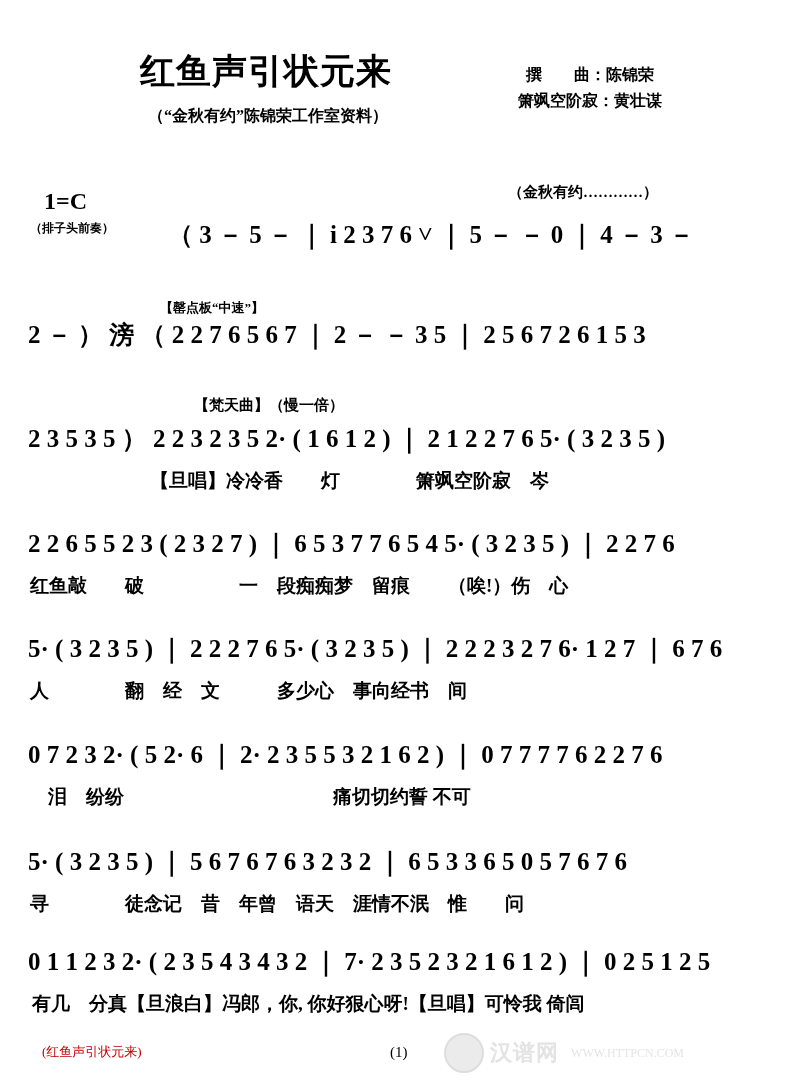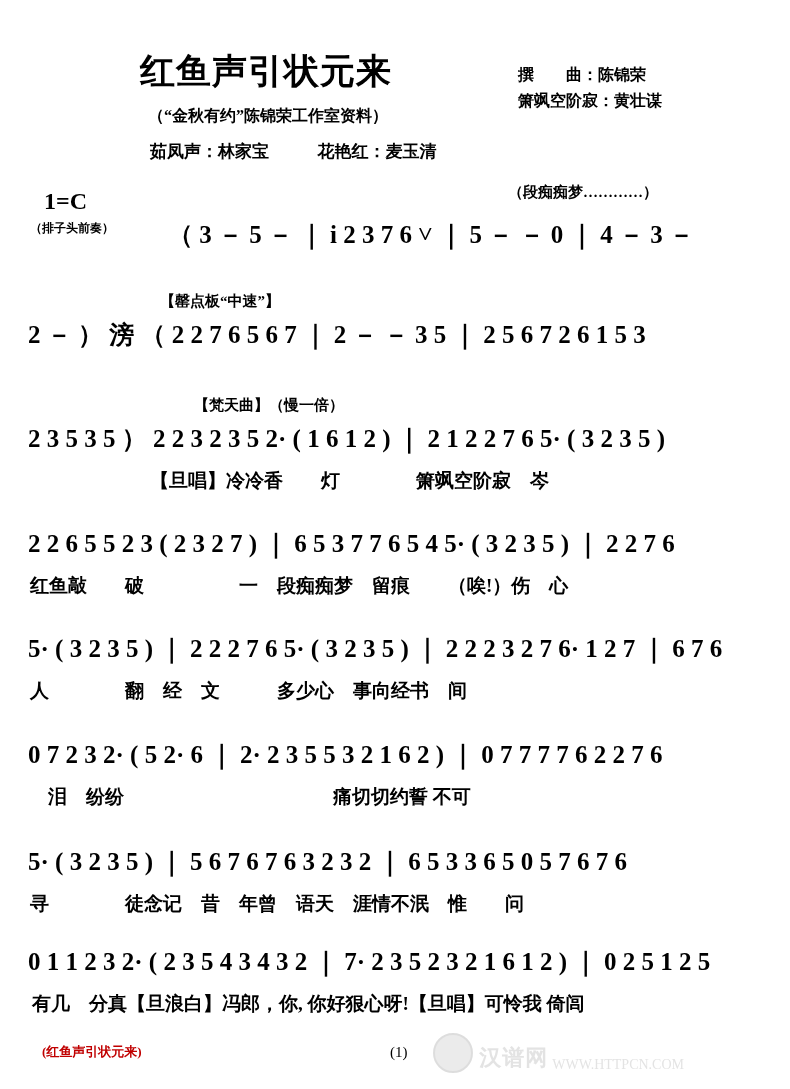--- a/index.html
+++ b/index.html
@@ -36,21 +36,21 @@
     left: 148px;
     top: 106px;
     font-size: 16px;
     font-weight: bold;
     text-align: right;
   }
   .credits-right {
     position: absolute;
     right: 50px;
     top: 62px;
-    text-align: left;
+    text-align: center;
     font-size: 16px;
     font-weight: bold;
     line-height: 26px;
   }
   .roles {
     position: absolute;
     left: 150px;
     top: 140px;
     font-size: 17px;
     font-weight: bold;
@@ -74,22 +74,22 @@
   .note-muyu {
     position: absolute;
     left: 508px;
     top: 183px;
     font-size: 15px;
     font-weight: bold;
   }
   .note-qingdian {
     position: absolute;
     left: 160px;
-    top: 292px;
-    font-size: 15px;
+    top: 299px;
+    font-size: 13px;
     font-weight: bold;
   }
   .note-fantian {
     position: absolute;
     left: 170px;
     top: 396px;
     font-size: 15px;
     font-weight: bold;
     margin-left: 24px;
   }
@@ -114,79 +114,74 @@
     font-weight: bold;
     white-space: nowrap;
   }
 
   
   .footer-left {
     position: absolute;
     left: 42px;
     bottom: 28px;
     font-size: 13px;
-    font-weight: bold;
+    font-weight: normal;
     color: #c00000;
   }
   .page-num {
     position: absolute;
     left: 390px;
     bottom: 28px;
     font-size: 15px;
   }
   .watermark {
     position: absolute;
     right: 28px;
     bottom: 16px;
     display: flex;
-    align-items: flex-end;
+    align-items: center;
     opacity: 0.5;
   }
   .wm-circle {
     width: 36px;
     height: 36px;
     border-radius: 50%;
     background: #d8d8d8;
     border: 2px solid #bdbdbd;
     margin-right: 6px;
   }
   .wm-text {
     font-size: 22px;
     color: #c8c8c8;
     font-weight: bold;
     letter-spacing: 1px;
   }
   .wm-sub {
-    font-size: 14px;
+    font-size: 12px;
     color: #c8c8c8;
-    margin-left: 4px;
+    margin-left: 12px;
   }
 </style>
 </head>
 <body>
 
 <div class="sheet">
 
   <div class="title">红鱼声引状元来</div>
   <div class="subtitle">（“金秋有约”陈锦荣工作室资料）</div>
 
   <div class="credits-right">
     <div>撰　　曲：陈锦荣</div>
     <div>箫飒空阶寂：黄壮谋</div>
   </div>
 
-  <div class="roles">
-    <span>茹凤声：林家宝</span>
-    <span class="gap"></span>
-    <span>花艳红：麦玉清</span>
-  </div>
 
   <div class="keysig">1=C</div>
   <div class="prelude-label">（排子头前奏）</div>
-  <div class="note-muyu">（段痴痴梦…………）</div>
+  <div class="note-muyu">（金秋有约…………）</div>
   <div class="note-qingdian">【罄点板“中速”】</div>
   <div class="note-fantian">【梵天曲】（慢一倍）</div>
 
   <div class="row" style="top:218px;left:168px;">（ 3 －  5 －  ｜ i  2 3  7  6 ˅ ｜ 5 － － 0 ｜ 4 － 3 －</div>
 
   <div class="row" style="top:318px;left:28px;">2 － ） 滂 （ 2  2 7 6 5 6 7 ｜ 2 － －  3 5 ｜ 2  5 6 7 2 6 1 5 3</div>
 
   <div class="row" style="top:422px;left:28px;">2 3 5 3 5 ） 2 2  3 2 3 5  2· ( 1  6 1 2 ) ｜ 2 1  2 2 7 6  5· ( 3  2 3 5 )</div>
   <div class="lyr" style="top:468px;left:150px;">【旦唱】冷冷香　　灯　　　　箫飒空阶寂　岑</div>
 

